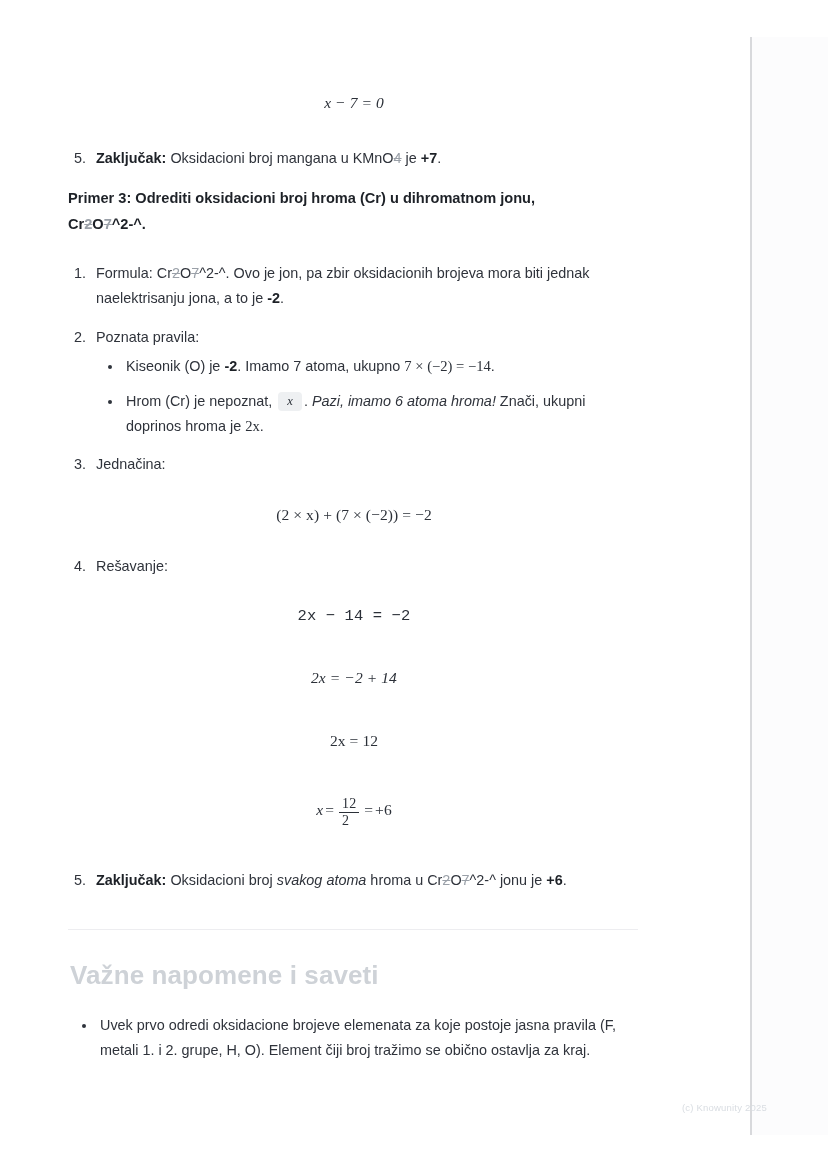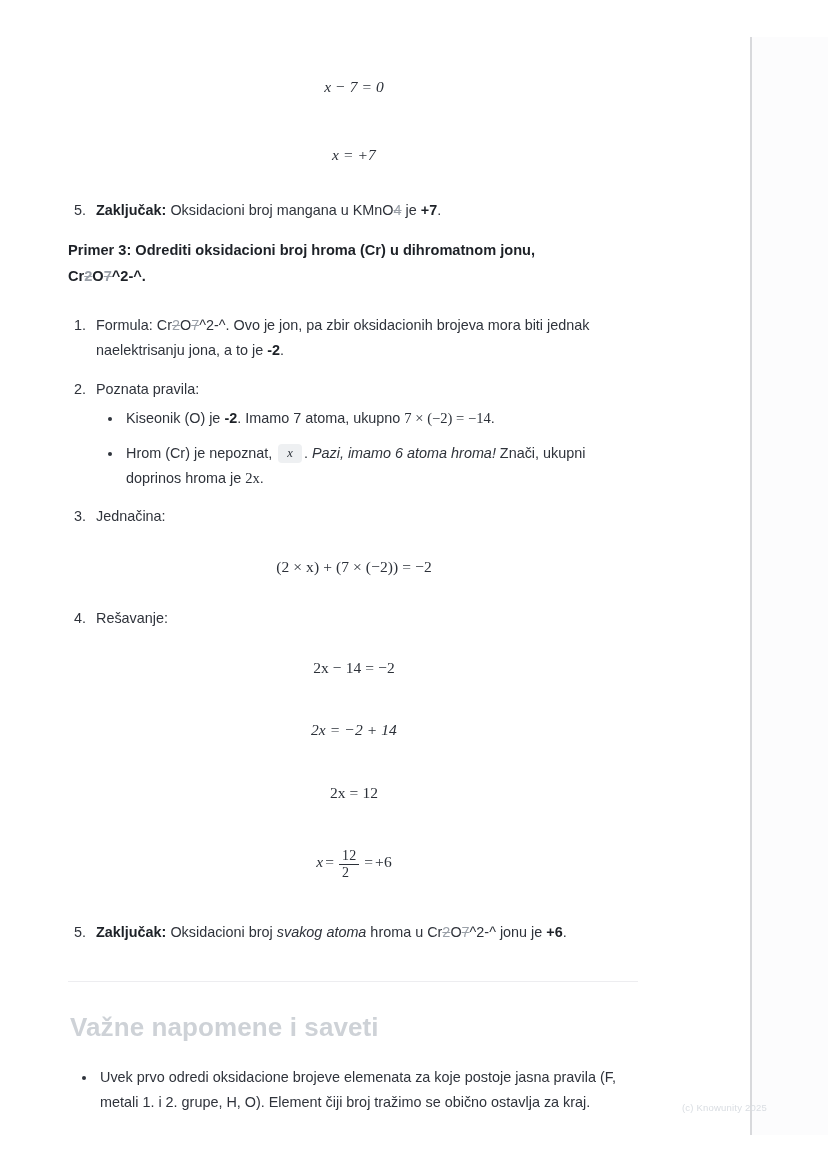--- a/index.html
+++ b/index.html
@@ -27,21 +27,21 @@
   .rail-line {
     position: absolute;
     left: 750px; top: 37px;
     width: 2px; height: 1098px;
     background: #d8d9dc;
   }
 
   
   .content {
     position: absolute;
-    left: 68px; top: 0;
+    left: 68px; top: 16px;
     width: 572px;
     color: #23272f;
   }
 
   
   .eq {
     text-align: center;
     font-family: "Liberation Serif", "DejaVu Serif", serif;
     font-size: 15.5px;
     color: #2b3038;
@@ -172,23 +172,20 @@
 
   <div class="right-rail"></div>
   <div class="rail-line"></div>
 
   <div class="content">
 
     <div class="eq" style="margin-top:78px;">
       <span class="mi">x − 7 = 0</span>
     </div>
 
-    <div class="eq" style="margin-top:50px;">
-      <span class="mi">x = +7</span>
-    </div>
 
     <ol class="steps" style="margin-top:34px;">
       <li class="step">
         <span class="marker">5.</span>
         <b>Zaključak:</b><span>&nbsp;</span><span>Oksidacioni broj mangana u KMnO</span><span class="sub-glitch">4</span><span> je </span><b>+7</b><span>.</span>
       </li>
     </ol>
 
     <div class="primer-head" style="margin-top:14px;">
       <span>Primer 3: Odrediti oksidacioni broj hroma (Cr) u dihromatnom jonu,</span><br>
@@ -229,21 +226,21 @@
       <span>(2 × x) + (7 × (−2)) = −2</span>
     </div>
 
     <ol class="steps" style="margin-top:30px;">
       <li class="step">
         <span class="marker">4.</span>
         <span>Rešavanje:</span>
       </li>
     </ol>
 
-    <div class="eq" style="margin-top:28px;">
+    <div class="eq" style="margin-top:28px;font-family:Liberation Mono, monospace;">
       <span>2x − 14 = −2</span>
     </div>
 
     <div class="eq" style="margin-top:44px;font-style:italic;">
       <span>2x = −2 + 14</span>
     </div>
 
     <div class="eq" style="margin-top:45px;">
       <span>2x = 12</span>
     </div>

